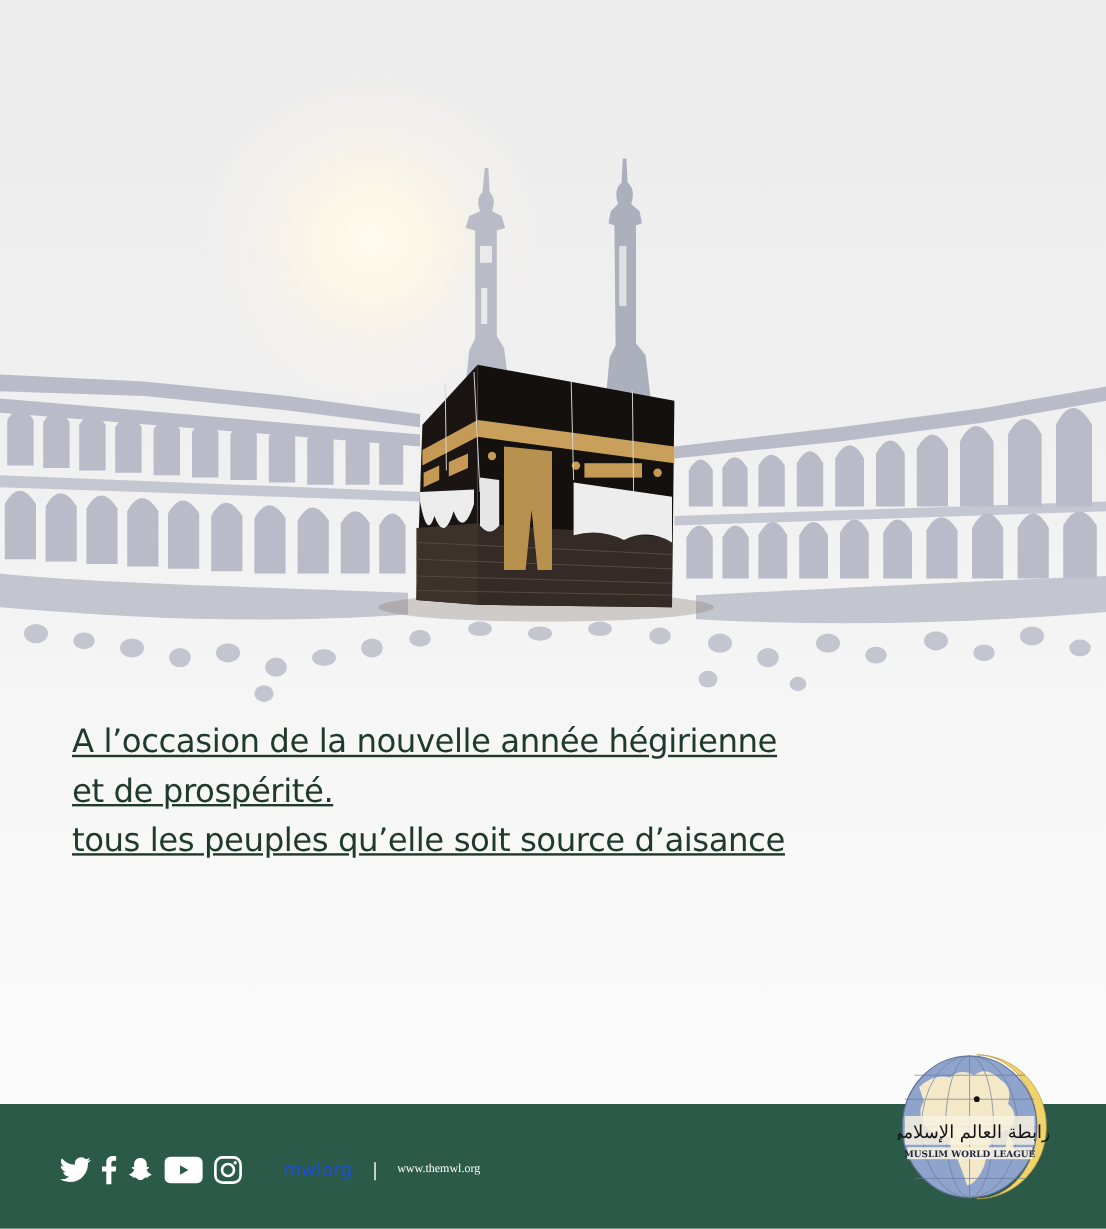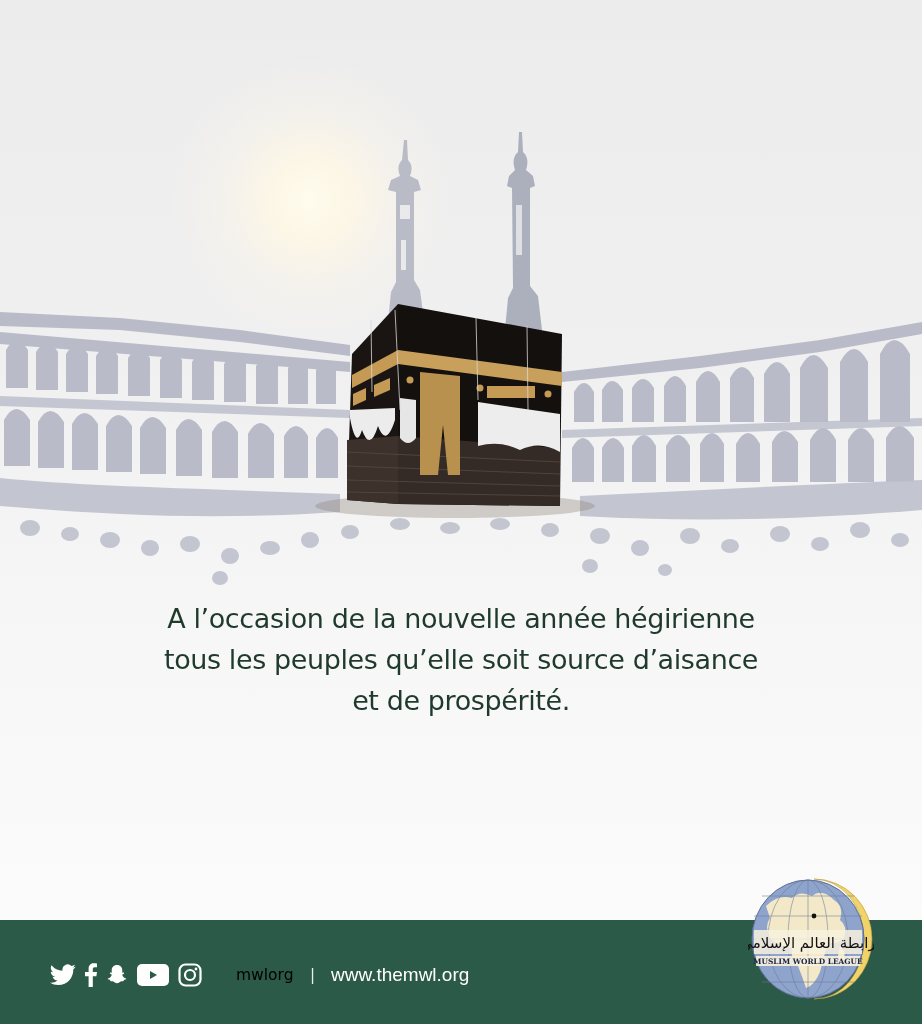--- a/index.html
+++ b/index.html
@@ -12,47 +12,48 @@
       overflow: hidden;
     }
     .sun {
       position: absolute; left: 160px; top: 60px; width: 300px; height: 280px;
       background: radial-gradient(circle at 50% 50%, rgba(255,252,238,1) 0%, rgba(255,248,228,0.85) 18%, rgba(252,246,232,0.45) 40%, rgba(245,244,240,0) 70%);
     }
     .scene { position: absolute; left: 0; top: 0; width: 922px; height: 600px; }
 
     .message {
       position: absolute; left: 60px; top: 598px; width: 802px;
-      text-align: center; color: #1f3a2c;
+      text-align: left; color: #1f3a2c;
       font-family: "DejaVu Sans", sans-serif;
       font-size: 27px; line-height: 41px; letter-spacing: -0.4px;
       font-weight: 400;
+      text-decoration: underline;
     }
     .message .line { display: block; white-space: nowrap; }
 
     .footer {
       position: absolute; left: 0; top: 920px; width: 922px; height: 104px;
       background: #2b5a49;
     }
     .social {
       position: absolute; left: 50px; top: 962px; height: 26px;
       display: flex; align-items: center;
     }
     .social .ic { display: inline-flex; align-items: center; justify-content: center; margin-right: 9px; }
     .handle {
-      position: absolute; left: 236px; top: 963px; color: #000000;
+      position: absolute; left: 236px; top: 963px; color: #1d4ed8;
       font-family: "DejaVu Sans", sans-serif; font-size: 15.5px; line-height: 24px;
     }
     .sep {
       position: absolute; left: 310px; top: 963px; color: #e8efec;
       font-size: 15px; line-height: 24px;
     }
     .site {
       position: absolute; left: 331px; top: 963px; color: #ffffff;
-      font-family: Liberation Sans, sans-serif; font-size: 19px; line-height: 24px; text-align: right;
+      font-family: Liberation Serif, serif; font-size: 10px; line-height: 24px; text-align: right;
     }
     .logo { position: absolute; left: 748px; top: 876px; width: 126px; height: 126px; }
   </style>
 </head>
 <body>
 
 <div class="canvas">
   <div class="sun"></div>
 
   <svg class="scene" viewBox="0 0 922 600" width="922" height="600">
@@ -195,22 +196,22 @@
         <line x1="371" y1="320" x2="372" y2="392"></line>
         <line x1="395" y1="310" x2="400" y2="410"></line>
         <line x1="476" y1="318" x2="478" y2="400"></line>
         <line x1="527" y1="326" x2="528" y2="410"></line>
       </g>
     </g>
   </svg>
 
   <div class="message">
     <span class="line">A l’occasion de la nouvelle année hégirienne</span>
+    <span class="line">et de prospérité.</span>
     <span class="line">tous les peuples qu’elle soit source d’aisance</span>
-    <span class="line">et de prospérité.</span>
   </div>
 </div>
 
 <div class="footer"></div>
 
 <div class="social">
   <span class="ic">
     <svg width="26" height="22" viewBox="0 0 24 20">
         <path fill="#fff" d="M23.6 2.4c-.9.4-1.8.6-2.8.8 1-.6 1.8-1.5 2.1-2.7-.9.6-2 1-3.1 1.2A4.9 4.9 0 0 0 11.5 6 13.9 13.9 0 0 1 1.4.9a4.9 4.9 0 0 0 1.5 6.5c-.8 0-1.6-.2-2.2-.6 0 2.4 1.7 4.4 3.9 4.8-.7.2-1.5.2-2.2.1.6 2 2.4 3.4 4.6 3.4A9.8 9.8 0 0 1 0 17.1 13.9 13.9 0 0 0 7.5 19.3c9 0 14-7.5 14-14v-.6c1-.7 1.8-1.5 2.1-2.3z"></path>
       </svg>

